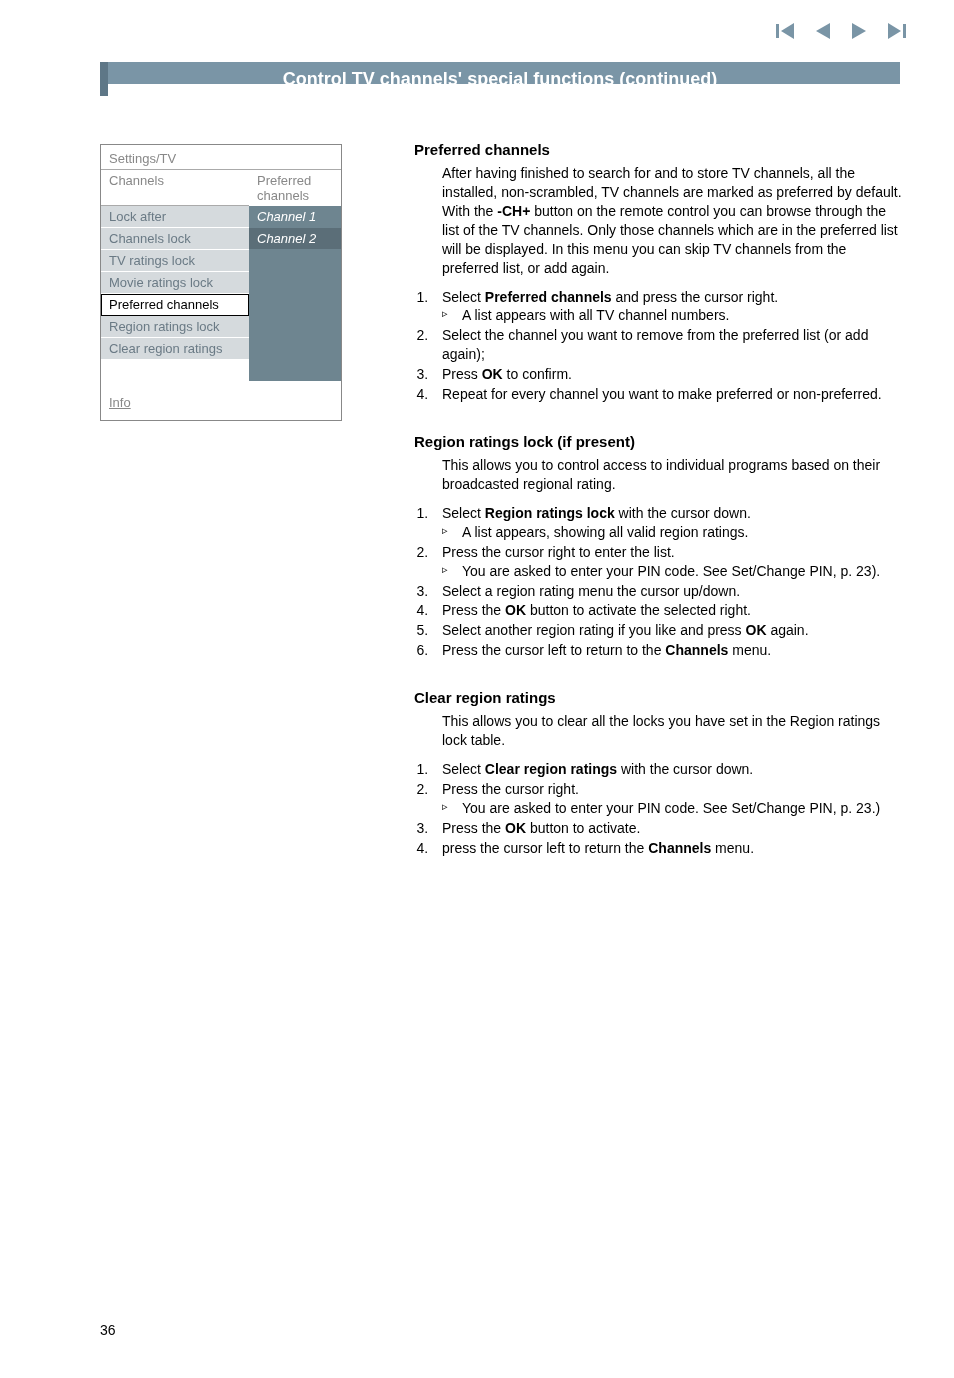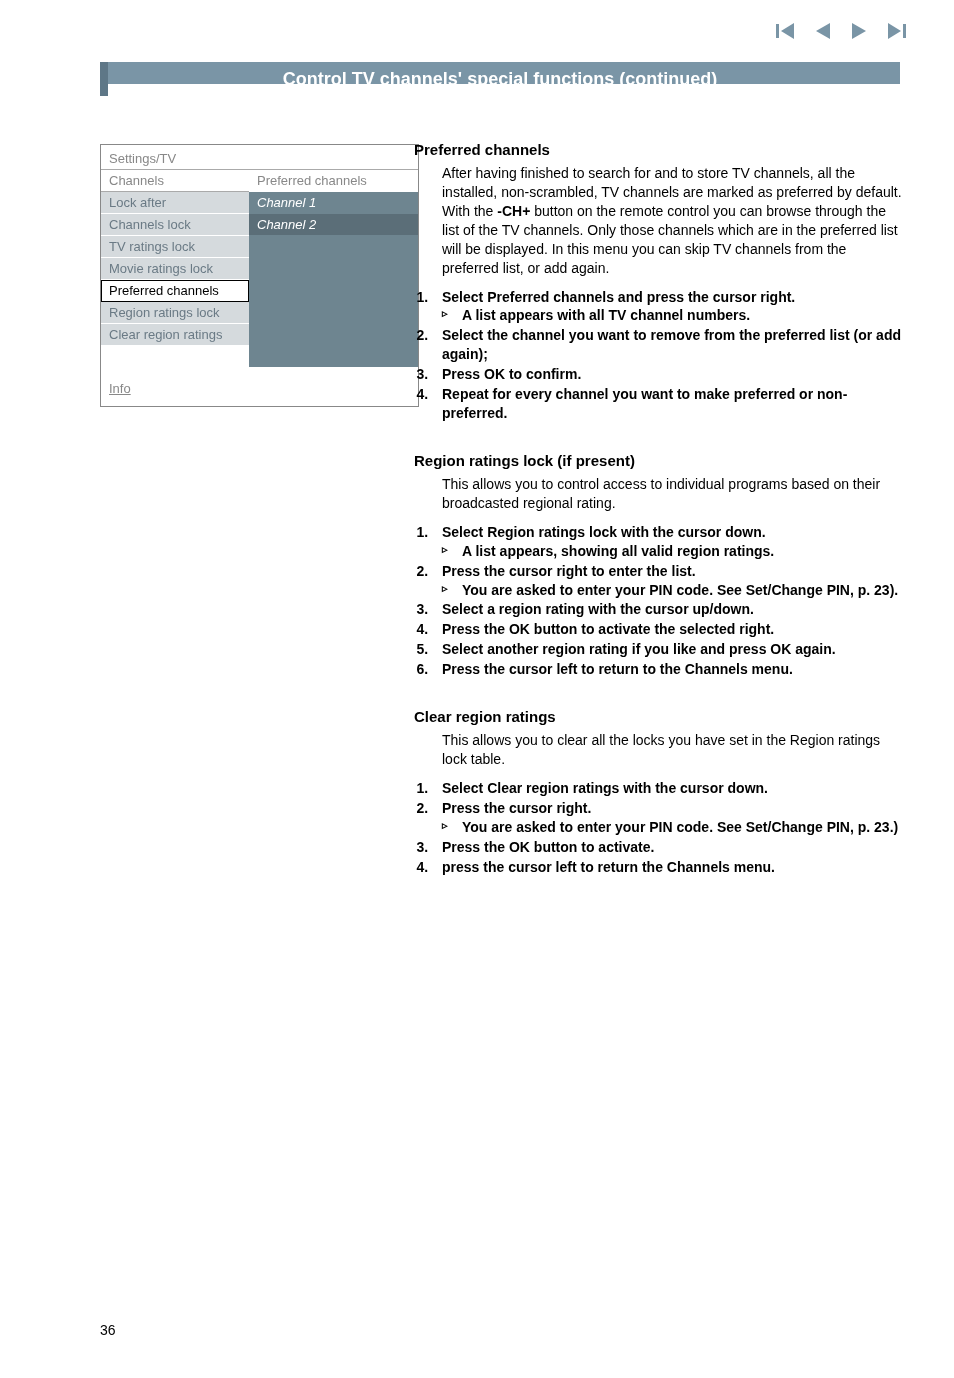--- a/index.html
+++ b/index.html
@@ -37,21 +37,21 @@
     content: "";
     position: absolute;
     left: 0; top: 0;
     width: 8px; height: 34px;
     background: #5e7787;
   }
   .menu-box {
     position: absolute;
     top: 144px;
     left: 100px;
-    width: 319px;
+    width: 242px;
     border: 1px solid #888;
     font-size: 13px;
   }
   .menu-bc {
     padding: 6px 8px 3px 8px;
     color: #888;
     border-bottom: 1px solid #aaa;
   }
   .menu-row {
     display: flex;
@@ -117,21 +117,20 @@
     margin-bottom: 10px;
   }
   ol.steps {
     list-style: decimal;
     margin-left: 18px;
     margin-bottom: 28px;
   }
   ol.steps > li {
     padding-left: 10px;
     margin-bottom: 1px;
-    font-weight: bold;
   }
   ul.tri {
     list-style: none;
     margin-left: 0;
   }
   ul.tri > li {
     position: relative;
     padding-left: 20px;
   }
   ul.tri > li::before {
@@ -253,21 +252,21 @@
       <ul class="tri">
         <li>A list appears, showing all valid region ratings.</li>
       </ul>
     </li>
     <li>
       <span>Press the cursor right to enter the list.</span>
       <ul class="tri">
         <li>You are asked to enter your PIN code. See Set/Change PIN, p. 23).</li>
       </ul>
     </li>
-    <li>Select a region rating with the cursor up/down.</li>
+    <li>Select a region rating menu the cursor up/down.</li>
     <li>
       <span>Press the </span><b>OK</b><span> button to activate the selected right.</span>
     </li>
     <li>
       <span>Select another region rating if you like and press </span><b>OK</b><span> again.</span>
     </li>
     <li>
       <span>Press the cursor left to return to the </span><b>Channels</b><span> menu.</span>
     </li>
   </ol>

